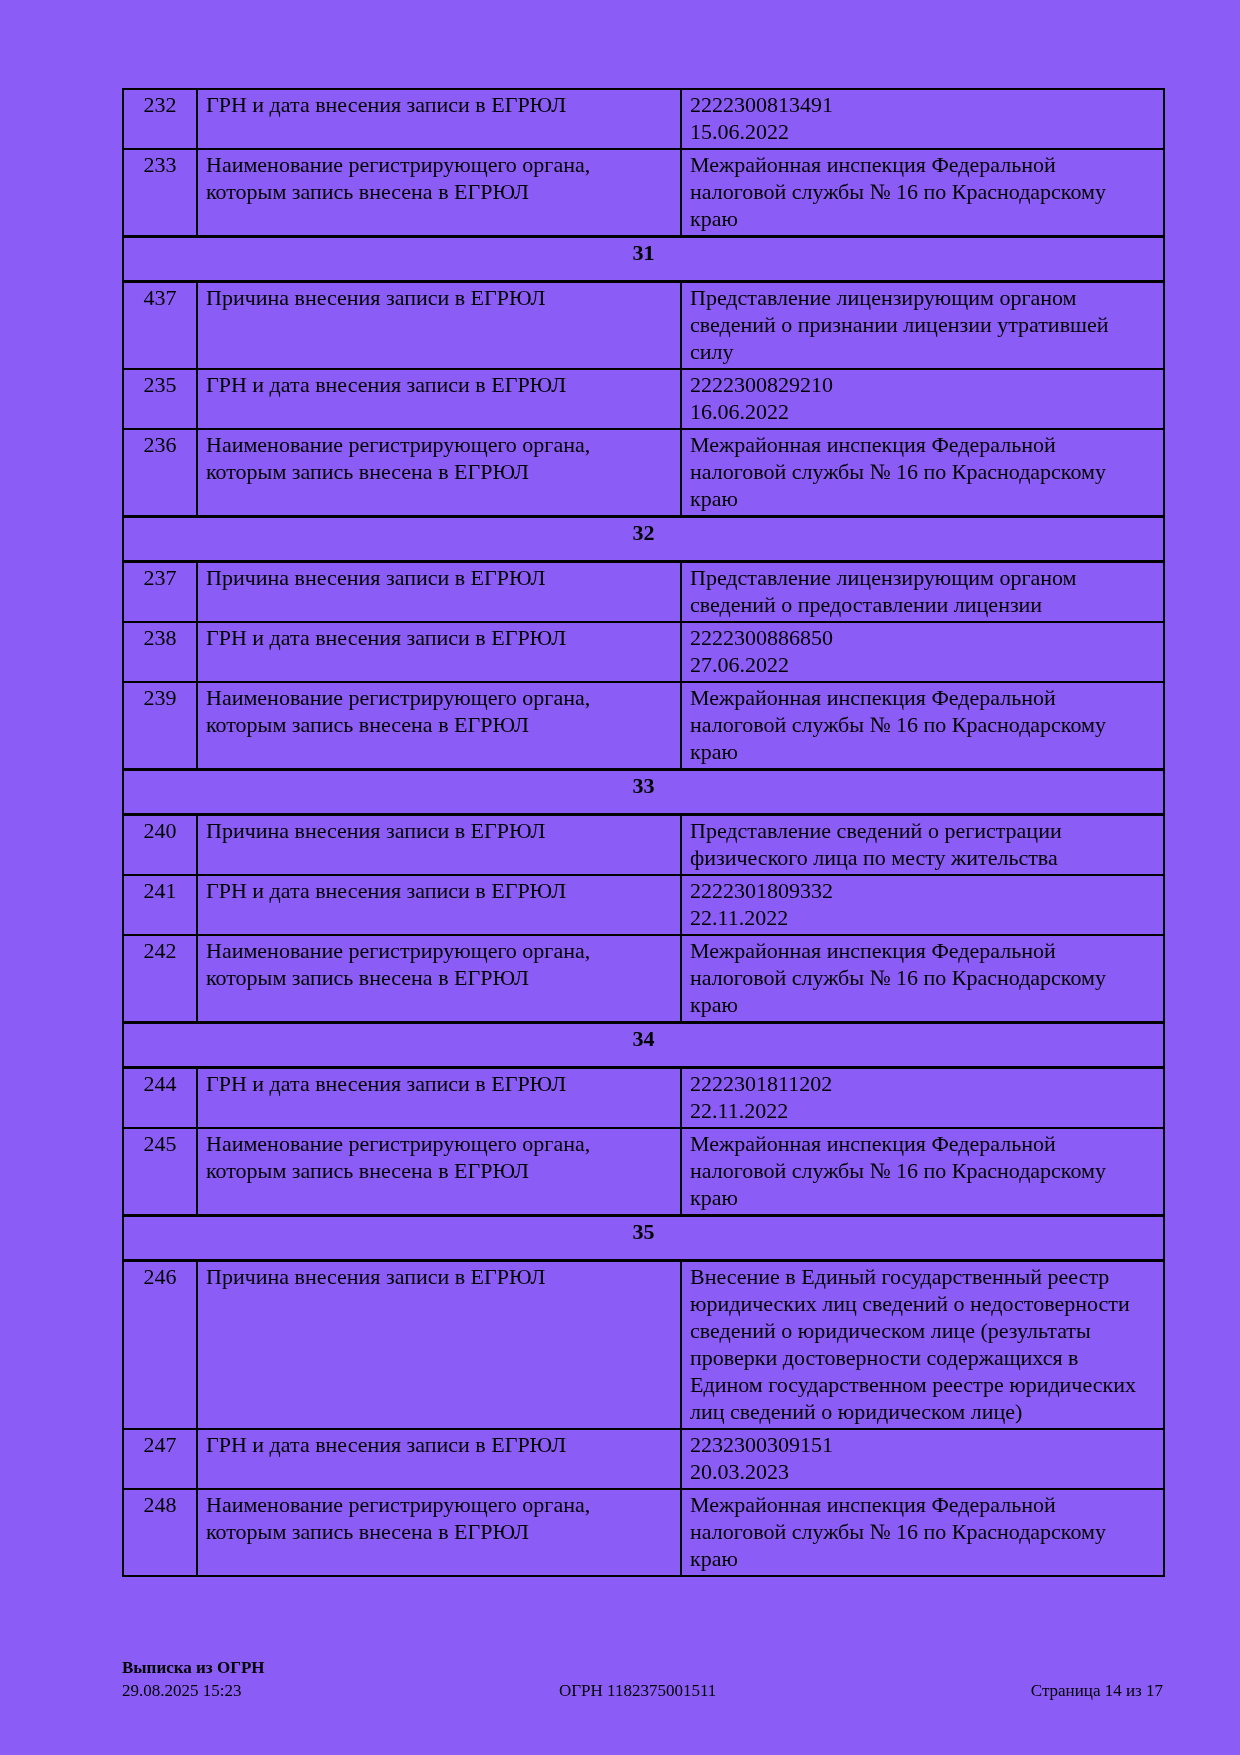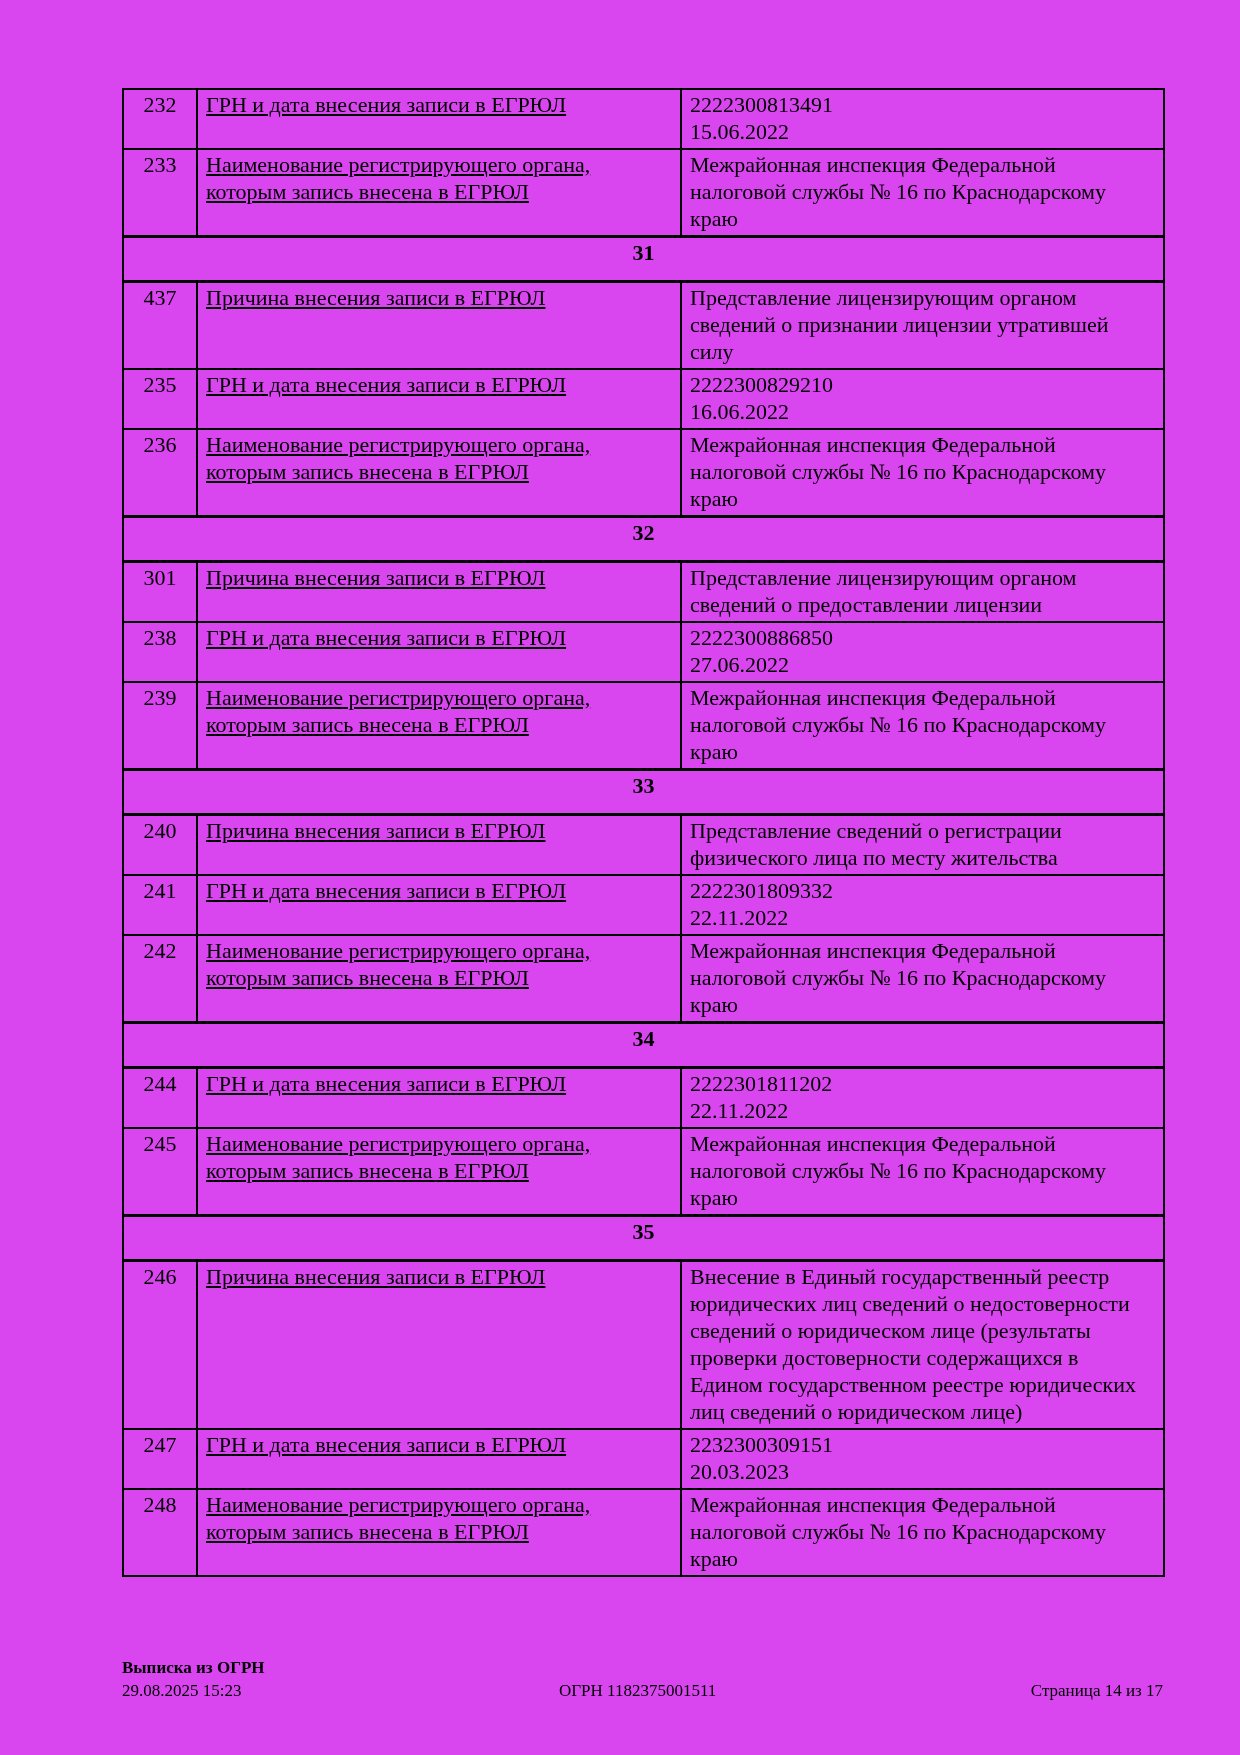--- a/index.html
+++ b/index.html
@@ -11,21 +11,21 @@
     width: 1240px;
     height: 1755px;
     position: relative;
     font-family: "Liberation Serif", serif;
     color: #000000;
     overflow: hidden;
   }
   .doc-page {
     position: absolute;
     inset: 0;
-    background: #d946ef;
+    background: #8b5cf6;
   }
   table.doc-table {
     position: absolute;
     left: 122px;
     top: 88px;
     width: 1041px;
     border-collapse: collapse;
     table-layout: fixed;
   }
   table.doc-table td {
@@ -36,21 +36,20 @@
     padding: 1px 8px 3px 8px;
     word-wrap: break-word;
   }
   td.num-cell {
     text-align: center;
     padding-left: 2px;
     padding-right: 2px;
   }
   td.label-cell {
     text-align: left;
-    text-decoration: underline;
   }
   td.value-cell {
     text-align: left;
     margin-left: 48px;
   }
   tr.section-row td {
     text-align: center;
     font-weight: bold;
     border-top-width: 3px;
     border-bottom-width: 3px;
@@ -128,21 +127,21 @@
           <td class="num-cell">236</td>
           <td class="label-cell">Наименование регистрирующего органа, которым запись внесена в ЕГРЮЛ</td>
           <td class="value-cell">
             <div>Межрайонная инспекция Федеральной налоговой службы № 16 по Краснодарскому краю</div>
           </td>
         </tr>
         <tr class="section-row">
           <td colspan="3">32</td>
         </tr>
         <tr>
-          <td class="num-cell">301</td>
+          <td class="num-cell">237</td>
           <td class="label-cell">Причина внесения записи в ЕГРЮЛ</td>
           <td class="value-cell">
             <div>Представление лицензирующим органом сведений о предоставлении лицензии</div>
           </td>
         </tr>
         <tr>
           <td class="num-cell">238</td>
           <td class="label-cell">ГРН и дата внесения записи в ЕГРЮЛ</td>
           <td class="value-cell">
             <div>2222300886850</div>

